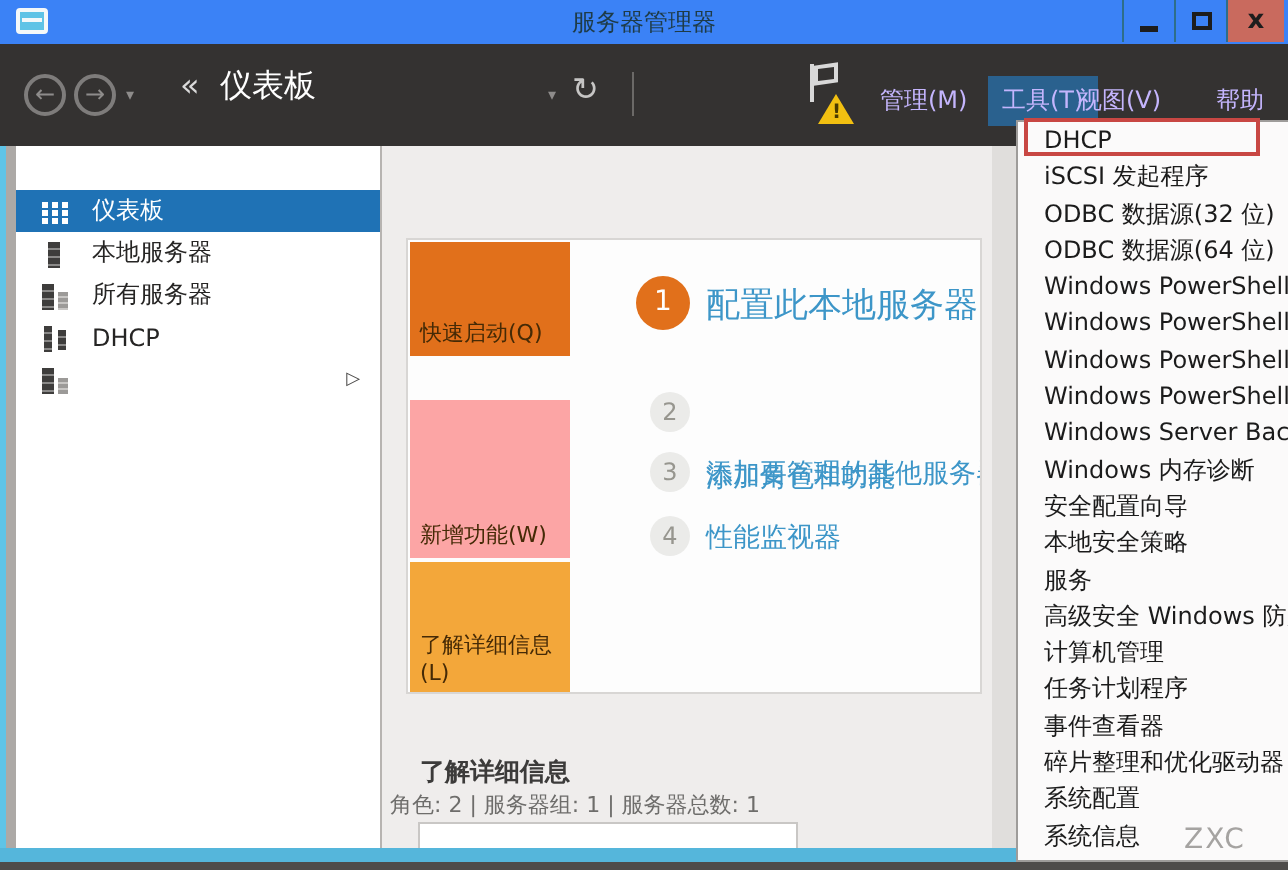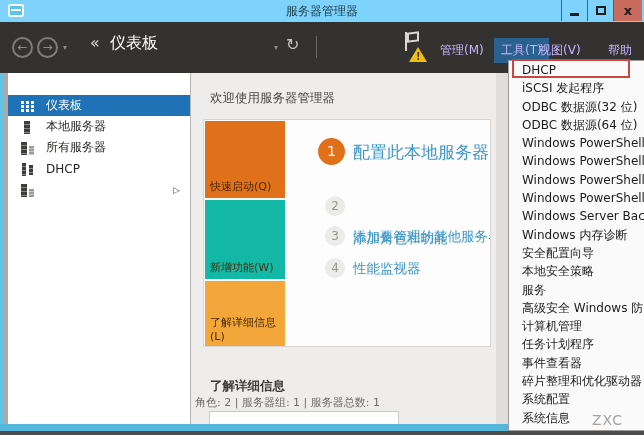--- a/index.html
+++ b/index.html
@@ -1,21 +1,21 @@
 <!DOCTYPE html>
 <html><head>
 <meta charset="utf-8">
 <style>
   * { margin:0; padding:0; box-sizing:border-box; }
   html,body { background:#888; }
   body { font-family:"DejaVu Sans","Liberation Sans",sans-serif; }
   .window { position:relative; width:644px; height:435px; overflow:hidden; background:#B7B4B1; }
 
   
-  .titlebar { position:absolute; left:0; top:0; width:644px; height:22px; background:#7dd3fc; z-index:30; }
+  .titlebar { position:absolute; left:0; top:0; width:644px; height:22px; background:#3b82f6; z-index:30; }
   .title-icon { position:absolute; left:8px; top:4px; width:16px; height:13px; border:2px solid #F4F8F9; border-radius:2px; background:#5FC3E6; }
   .title-icon::after { content:""; position:absolute; left:1px; top:3px; width:10px; height:2px; background:#F4F8F9; }
   .title-text { position:absolute; left:0; right:0; top:3px; text-align:center; font-size:12px; color:#1E3B47; }
   .win-controls { position:absolute; right:2px; top:0; height:21px; display:flex; z-index:31; }
   .win-btn { width:26px; height:21px; display:flex; align-items:center; justify-content:center; border-left:1px solid #2E6E89; }
   .win-btn.min .glyph { width:9px; height:3px; background:#1D1D1D; margin-top:8px; }
   .win-btn.max .glyph { width:10px; height:9px; border:2px solid #1D1D1D; background:transparent; }
   .win-btn.close { background:#C96A5E; width:29px; font-weight:bold; color:#1D1D1D; font-size:13px; }
 
   
@@ -53,22 +53,22 @@
   .bar-dark { position:absolute; width:6px; height:13px; top:1px; background:repeating-linear-gradient(to bottom,#3E3D3C 0 3px,#8A8988 3px 4px); }
   .bar-lite { position:absolute; width:5px; height:9px; top:5px; background:repeating-linear-gradient(to bottom,#9C9A98 0 2px,#C8C6C4 2px 3px); }
   .expand-arrow { margin-left:auto; margin-right:10px; font-size:9px; color:#4A4948; }
 
   
   .content { position:absolute; left:191px; top:73px; width:305px; height:351px; background:#EFEDEC; z-index:2; overflow:hidden; }
   .welcome-title { position:absolute; left:19px; top:17px; font-size:12.5px; color:#4B4A49; }
   .welcome-tile { position:absolute; left:12px; top:46px; width:288px; height:228px; background:#FDFDFD; border:1px solid #D8D6D4; overflow:hidden; }
   .qtile { position:absolute; left:1px; width:80px; cursor:pointer; }
   .qtile .qlabel { position:absolute; left:5px; bottom:4px; font-size:11px; color:#452A06; }
-  .qtile.t1 { top:1px; height:77px; background:#E1701B; }
-  .qtile.t2 { top:80px; height:79px; background:#14b8a6;text-align:right; }
+  .qtile.t1 { top:1px; height:57px; background:#E1701B; }
+  .qtile.t2 { top:80px; height:79px; background:#fca5a5;text-align:right; }
   .qtile.t3 { top:161px; height:66px; background:#F3A73A; }
   .step-circle { position:absolute; border-radius:50%; text-align:center; }
   .step-circle.primary { left:114px; top:18px; width:27px; height:27px; background:#E1701B; color:#FFF; font-size:14px; line-height:27px; }
   .step-circle.gray { left:121px; width:20px; height:20px; background:#EBEBE9; color:#97968F; font-size:12px; line-height:20px; }
   .step-label { position:absolute; left:149px; color:#3D96C8; white-space:nowrap; cursor:pointer; }
   .step-label.primary { top:21px; font-size:17px; }
   .step-label.sub { font-size:13.5px; }
   .roles-title { position:absolute; left:19px; top:305px; font-size:12.5px; font-weight:bold; color:#3C3B3A; }
   .roles-stats { position:absolute; left:4px; top:322px; font-size:11px; color:#6E6D6B; }
   .roles-tile { position:absolute; left:18px; top:338px; width:190px; height:40px; background:#FFFFFF; border:1px solid #C9C7C5; }
@@ -157,21 +157,20 @@
     <div class="side-item">
       <div class="side-icon">
           <div class="bar-dark" style="left:1px;"></div>
           <div class="bar-lite" style="left:9px;top:6px;height:8px;"></div>
         </div>
       <span class="expand-arrow">▷</span>
     </div>
   </div>
 
   <div class="content">
-    <div class="welcome-title">欢迎使用服务器管理器</div>
 
     <div class="welcome-tile">
       <div class="qtile t1">
         <span class="qlabel">快速启动(Q)</span>
       </div>
       <div class="qtile t2">
         <span class="qlabel">新增功能(W)</span>
       </div>
       <div class="qtile t3">
         <span class="qlabel">了解详细信息(L)</span>

